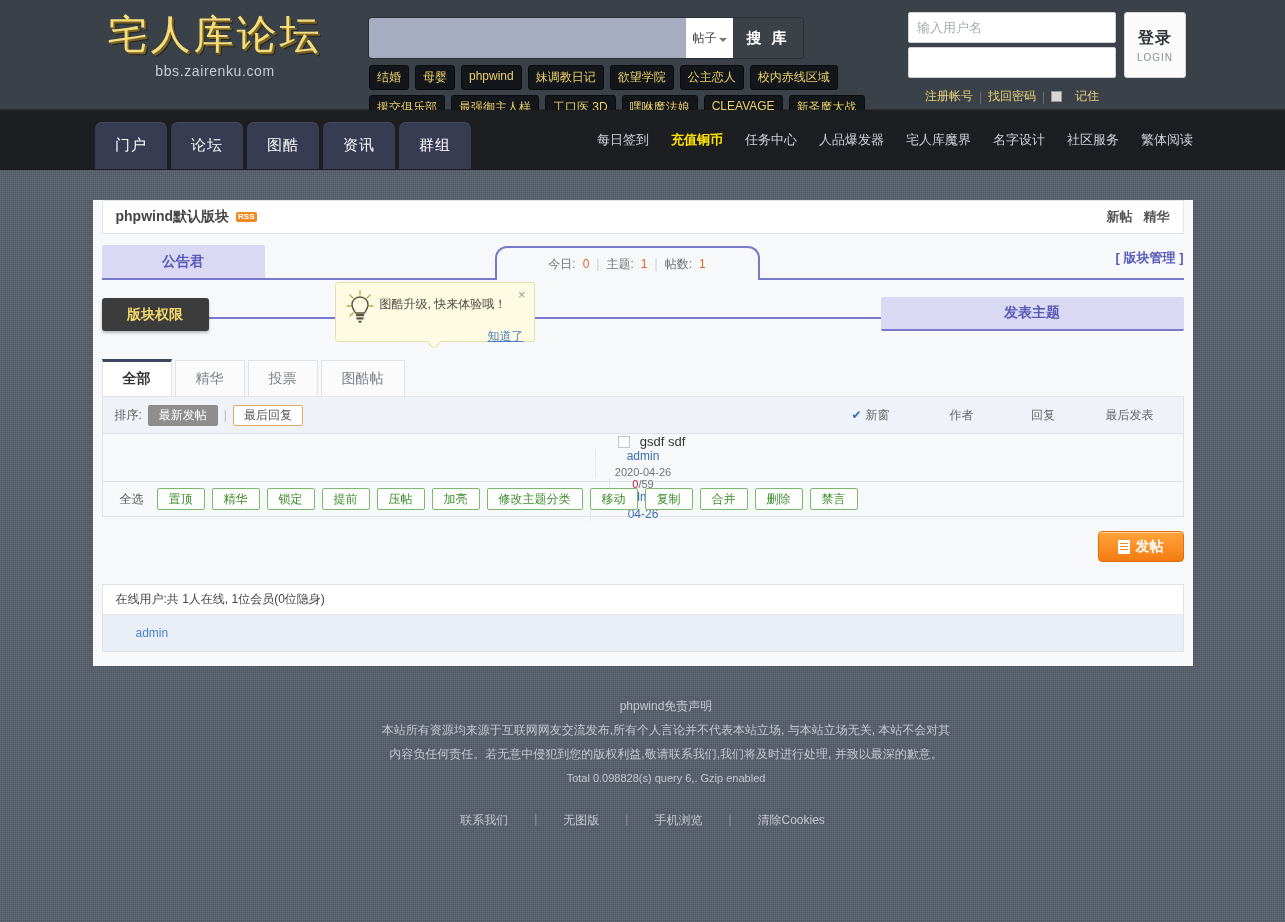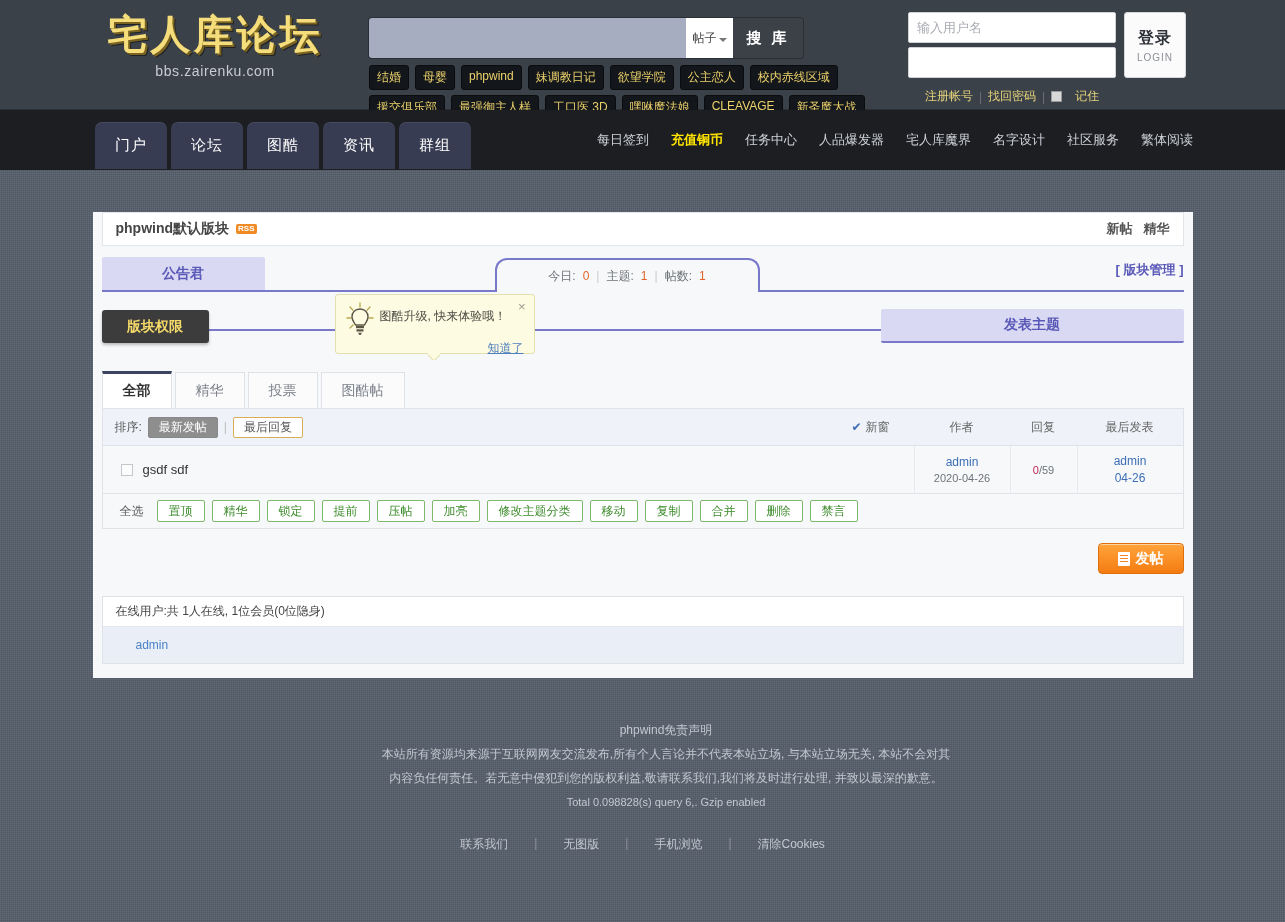--- a/index.html
+++ b/index.html
@@ -17,21 +17,21 @@
   }
 
   
   .site-header{
     position:relative; height:110px; background:#3a4149;
     border-bottom:1px solid #2b3036;
   }
   .logo-wrap{ position:absolute; left:70px; top:12px; width:290px; text-align:center; }
   .logo-title{
     font-family:"DejaVu Sans",sans-serif;
-    font-size:40px; font-weight:bold; letter-spacing:3px;
+    font-size:40px; font-weight:normal; letter-spacing:3px;
     color:#f4dd7a;
     text-shadow:2px 2px 0 #7a6320, 3px 3px 0 rgba(0,0,0,.45);
     line-height:1.1;
   }
   .logo-sub{ margin-top:7px; font-size:14px; color:#c8ccd4; letter-spacing:.6px;}
 
   .search-area{ position:absolute; left:369px; top:18px; }
   .search-box{
     display:flex; width:434px; height:40px; background:#3b4149;
     border-radius:3px; overflow:hidden;
@@ -93,21 +93,21 @@
     box-shadow:inset 0 1px 0 rgba(255,255,255,.08);
   }
   .nav-links{
     position:absolute; right:92px; top:0; height:60px;
     display:flex; align-items:center; gap:22px; font-size:13px;
   }
   .nav-links a{ color:#cfd2d8; text-decoration:none; cursor:pointer;}
   .nav-links a.hot{ color:#ffe400; font-weight:bold;}
 
   
-  .wrap{ width:1100px; margin:16px auto; padding-top:26px; }
+  .wrap{ width:1100px; margin:4px auto; padding-top:26px; }
   .panel{ background:#f7f8fa; padding:0 0 14px 0; }
 
   .forum-title-bar{
     margin:0 9px; height:34px; background:#fff; border:1px solid #e2e5e9;
     display:flex; align-items:center; justify-content:space-between; padding:0 13px;
   }
   .forum-title{ font-size:14px; font-weight:bold; color:#454545; display:flex; align-items:center; gap:7px;}
   .rss-ico{
     background:#f08a24; color:#fff; font-size:8px; font-weight:bold; border-radius:2px;
     padding:1px 2px; letter-spacing:0; line-height:1.1;
@@ -197,21 +197,21 @@
   .sort-div{ margin:0 6px; color:#bbb; }
   .sort-right{ margin-left:auto; display:flex; align-items:center; }
   .sort-right .cell{ text-align:center; font-size:12px; color:#666; }
   .c-new{ width:86px; display:flex;align-items:center;justify-content:center;gap:4px;}
   .c-author{ width:96px;} .c-reply{ width:67px;} .c-last{ width:106px;}
   .chk-blue{ color:#3d6fb5; font-size:12px; }
 
   
   .thread-row{
     margin:0 9px; background:#f7f8fa; border:1px solid #dfe3e8; border-top:none;
-    height:48px; display:flex; align-items:center;
+    height:48px; display:flex; align-items:center;flex-direction:column;
   }
   .thread-main{ flex:1; display:flex; align-items:center; padding-left:18px; gap:10px;}
   .thread-main .cbxg{ width:12px;height:12px;border:1px solid #c3c7cc;background:#fcfcfc;display:inline-block;}
   .thread-title{ font-size:13px; color:#333; cursor:pointer;}
   .tcell{ height:48px; display:flex; flex-direction:column; align-items:center; justify-content:center;
     border-left:1px solid #e6e9ed; font-size:11px; color:#6e7379; gap:3px;}
   .tcell a{ color:#3d6fb5; text-decoration:none; font-size:12px; cursor:pointer;}
   .tcell .red{ color:#c0254c; }
   .t-author{ width:96px;} .t-reply{ width:67px;} .t-last{ width:106px;}
 

